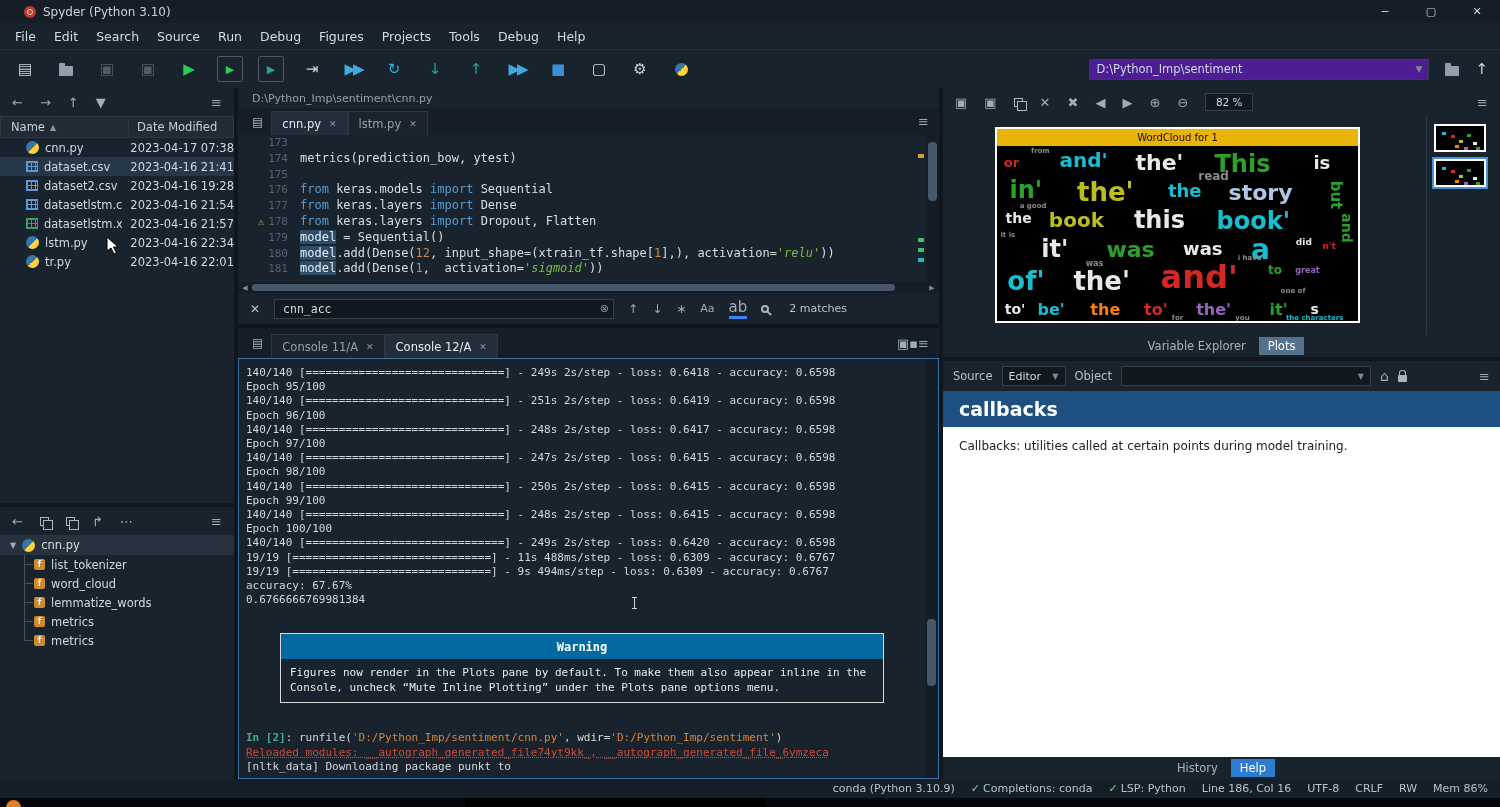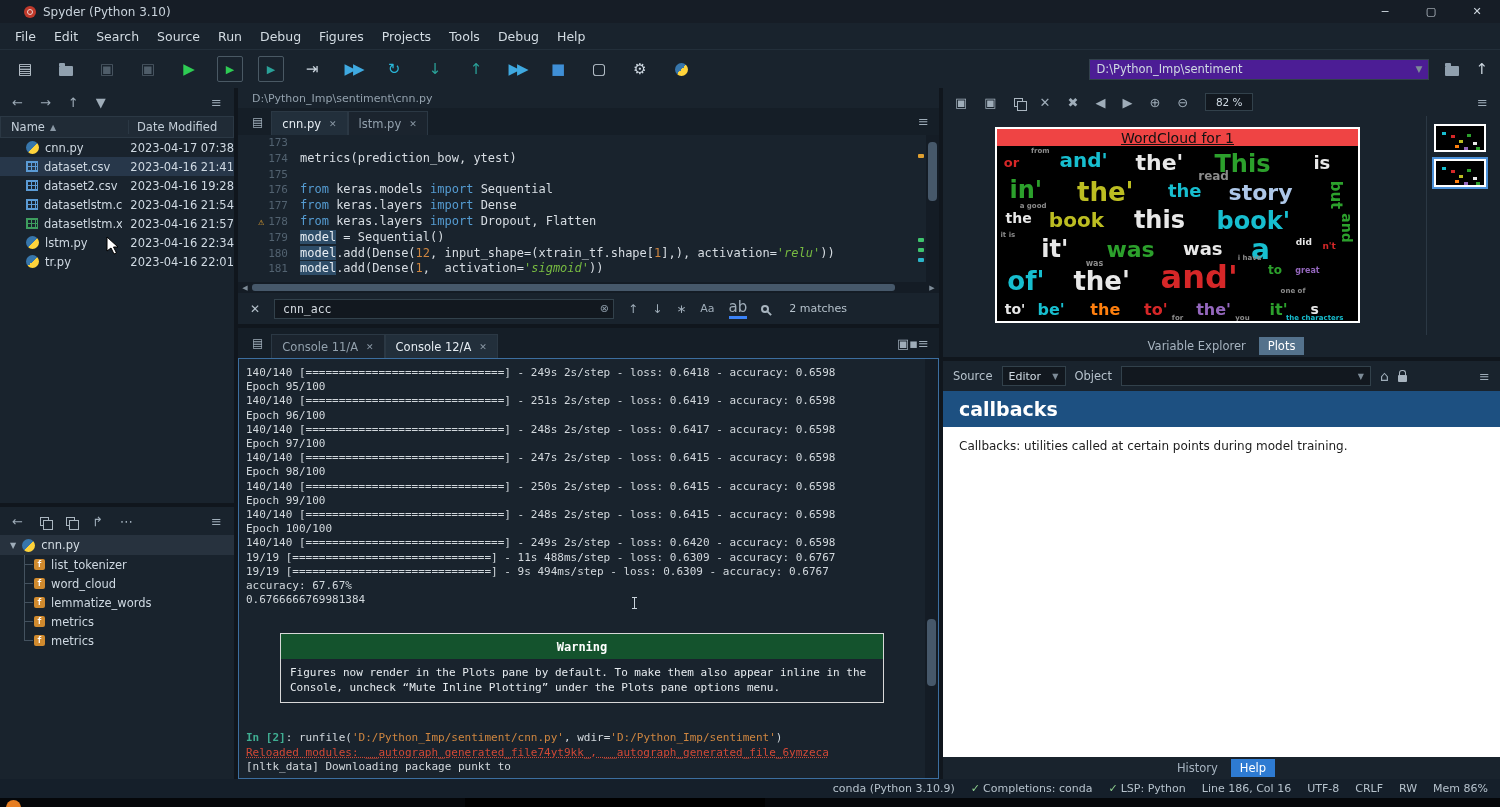--- a/index.html
+++ b/index.html
@@ -92,32 +92,32 @@
   .matches { font-size:11px; color:#b6c2cc; margin-left:6px; }
 
   
   .console-pane { flex:1 1 auto; }
   .con-body { flex:1 1 auto; border:1px solid #3c6e9f; position:relative; overflow:hidden;
     font-family:"DejaVu Sans Mono","Liberation Mono",monospace; font-size:11px; line-height:14.2px; padding:7px 0 0 7px; }
   .con-line { white-space:pre; min-height:14.2px; }
   .k-p { color:#d2d8dd; } .k-prompt { color:#3fae92; font-weight:bold; }
   .k-str { color:#cf8640; } .k-reload { color:#d14836; text-decoration:underline dotted; }
   .warnbox { width:604px; margin:26px 0 28px 34px; border:1px solid #d8d8d8; }
-  .warnbox .wb-head { height:25px; background:#14532d; display:flex; align-items:center; justify-content:center; color:#fff; font-weight:bold; font-size:12px; }
+  .warnbox .wb-head { height:25px; background:#0369a1; display:flex; align-items:center; justify-content:center; color:#fff; font-weight:bold; font-size:12px; }
   .warnbox .wb-body { padding:7px 9px; color:#e6ebef; font-size:11px; line-height:14.5px; }
   .caret-i { position:absolute; left:395px; top:238px; width:1px; height:12px; background:#c9d3dc; }
   .caret-i::before,.caret-i::after { content:''; position:absolute; left:-2px; width:5px; height:1px; background:#c9d3dc; }
   .caret-i::after { bottom:0; }
 
   
   .plots-pane { height:269px; flex:0 0 auto; }
   .zoombox { width:48px; height:18px; border:1px solid #32414b; background:#12181f; font-size:10.5px; display:flex; align-items:center; justify-content:center; color:#cfd9e2; }
   .plot-canvas { flex:1 1 auto; position:relative; }
   .figure { position:absolute; left:52px; top:11px; width:365px; height:196px; background:#000; border:2px solid #fff; }
-  .fig-title { height:17px; background:#ef4444; color:#111; font-size:14px; display:flex; align-items:center; justify-content:center;text-decoration:underline; }
+  .fig-title { height:17px; background:#eab308; color:#111; font-size:10px; display:flex; align-items:center; justify-content:center; }
   .wc { position:absolute; left:0; right:0; top:17px; bottom:0; overflow:hidden; }
   .wc span { position:absolute; transform:translate(-50%,-50%); font-weight:bold; white-space:nowrap; font-family:"DejaVu Sans",sans-serif; }
   .thumb-strip { position:absolute; right:8px; top:0; bottom:0; width:66px; border-left:1px solid #2b3844; display:flex; flex-direction:column; align-items:center; padding-top:8px; gap:7px; }
   .thumb { width:52px; height:28px; background:#000; border:2px solid #fff; position:relative; }
   .thumb.sel { outline:2px solid #4a90d9; }
   .thumb .dots { position:absolute; left:6px; top:6px; width:4px; height:3px; background:#17becf;
     box-shadow:9px 3px 0 #d62728, 17px 8px 0 #bcbd22, 25px 2px 0 #2ca02c, 31px 10px 0 #e8e8e8, 13px 13px 0 #ff7f0e, 22px 15px 0 #9467bd, 34px 15px 0 #2ca02c; }
   .dock-tabs { height:22px; display:flex; align-items:center; justify-content:center; gap:4px; flex:0 0 auto; font-size:11.5px; }
   .dock-tab { padding:2px 9px; color:#a7b4c0; }
   .dock-tab.active { background:#54728c; color:#fff; }

